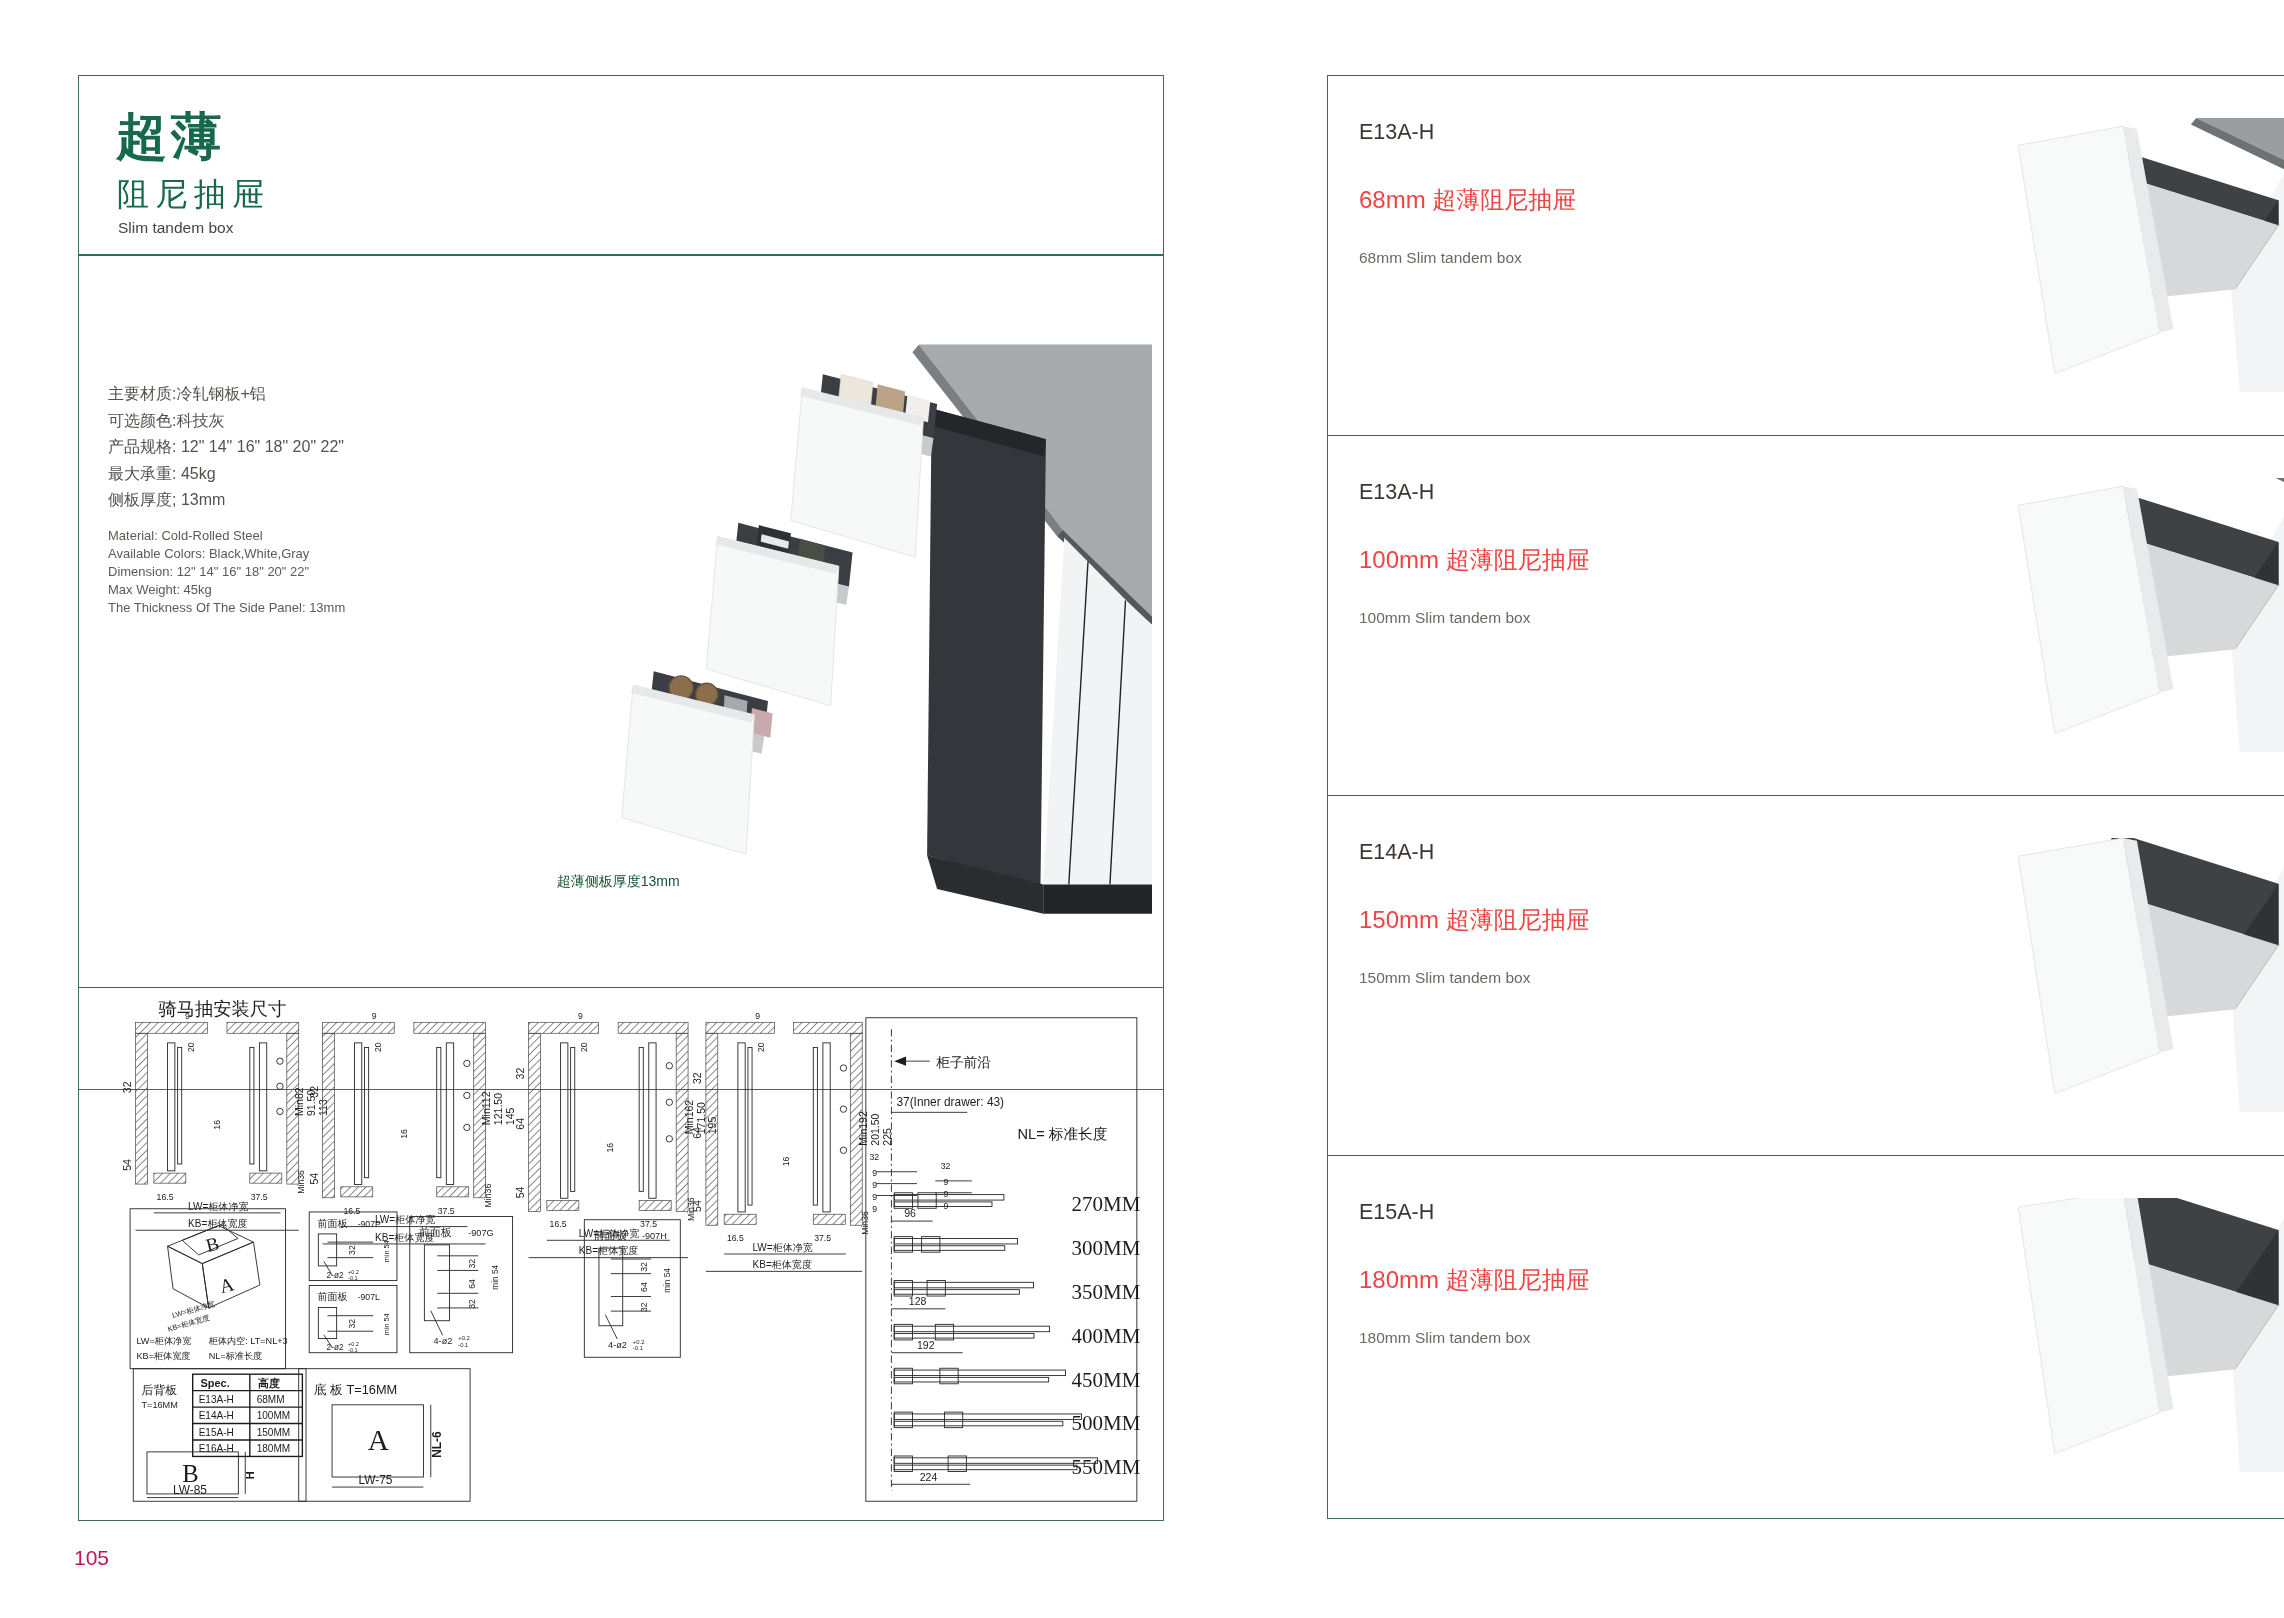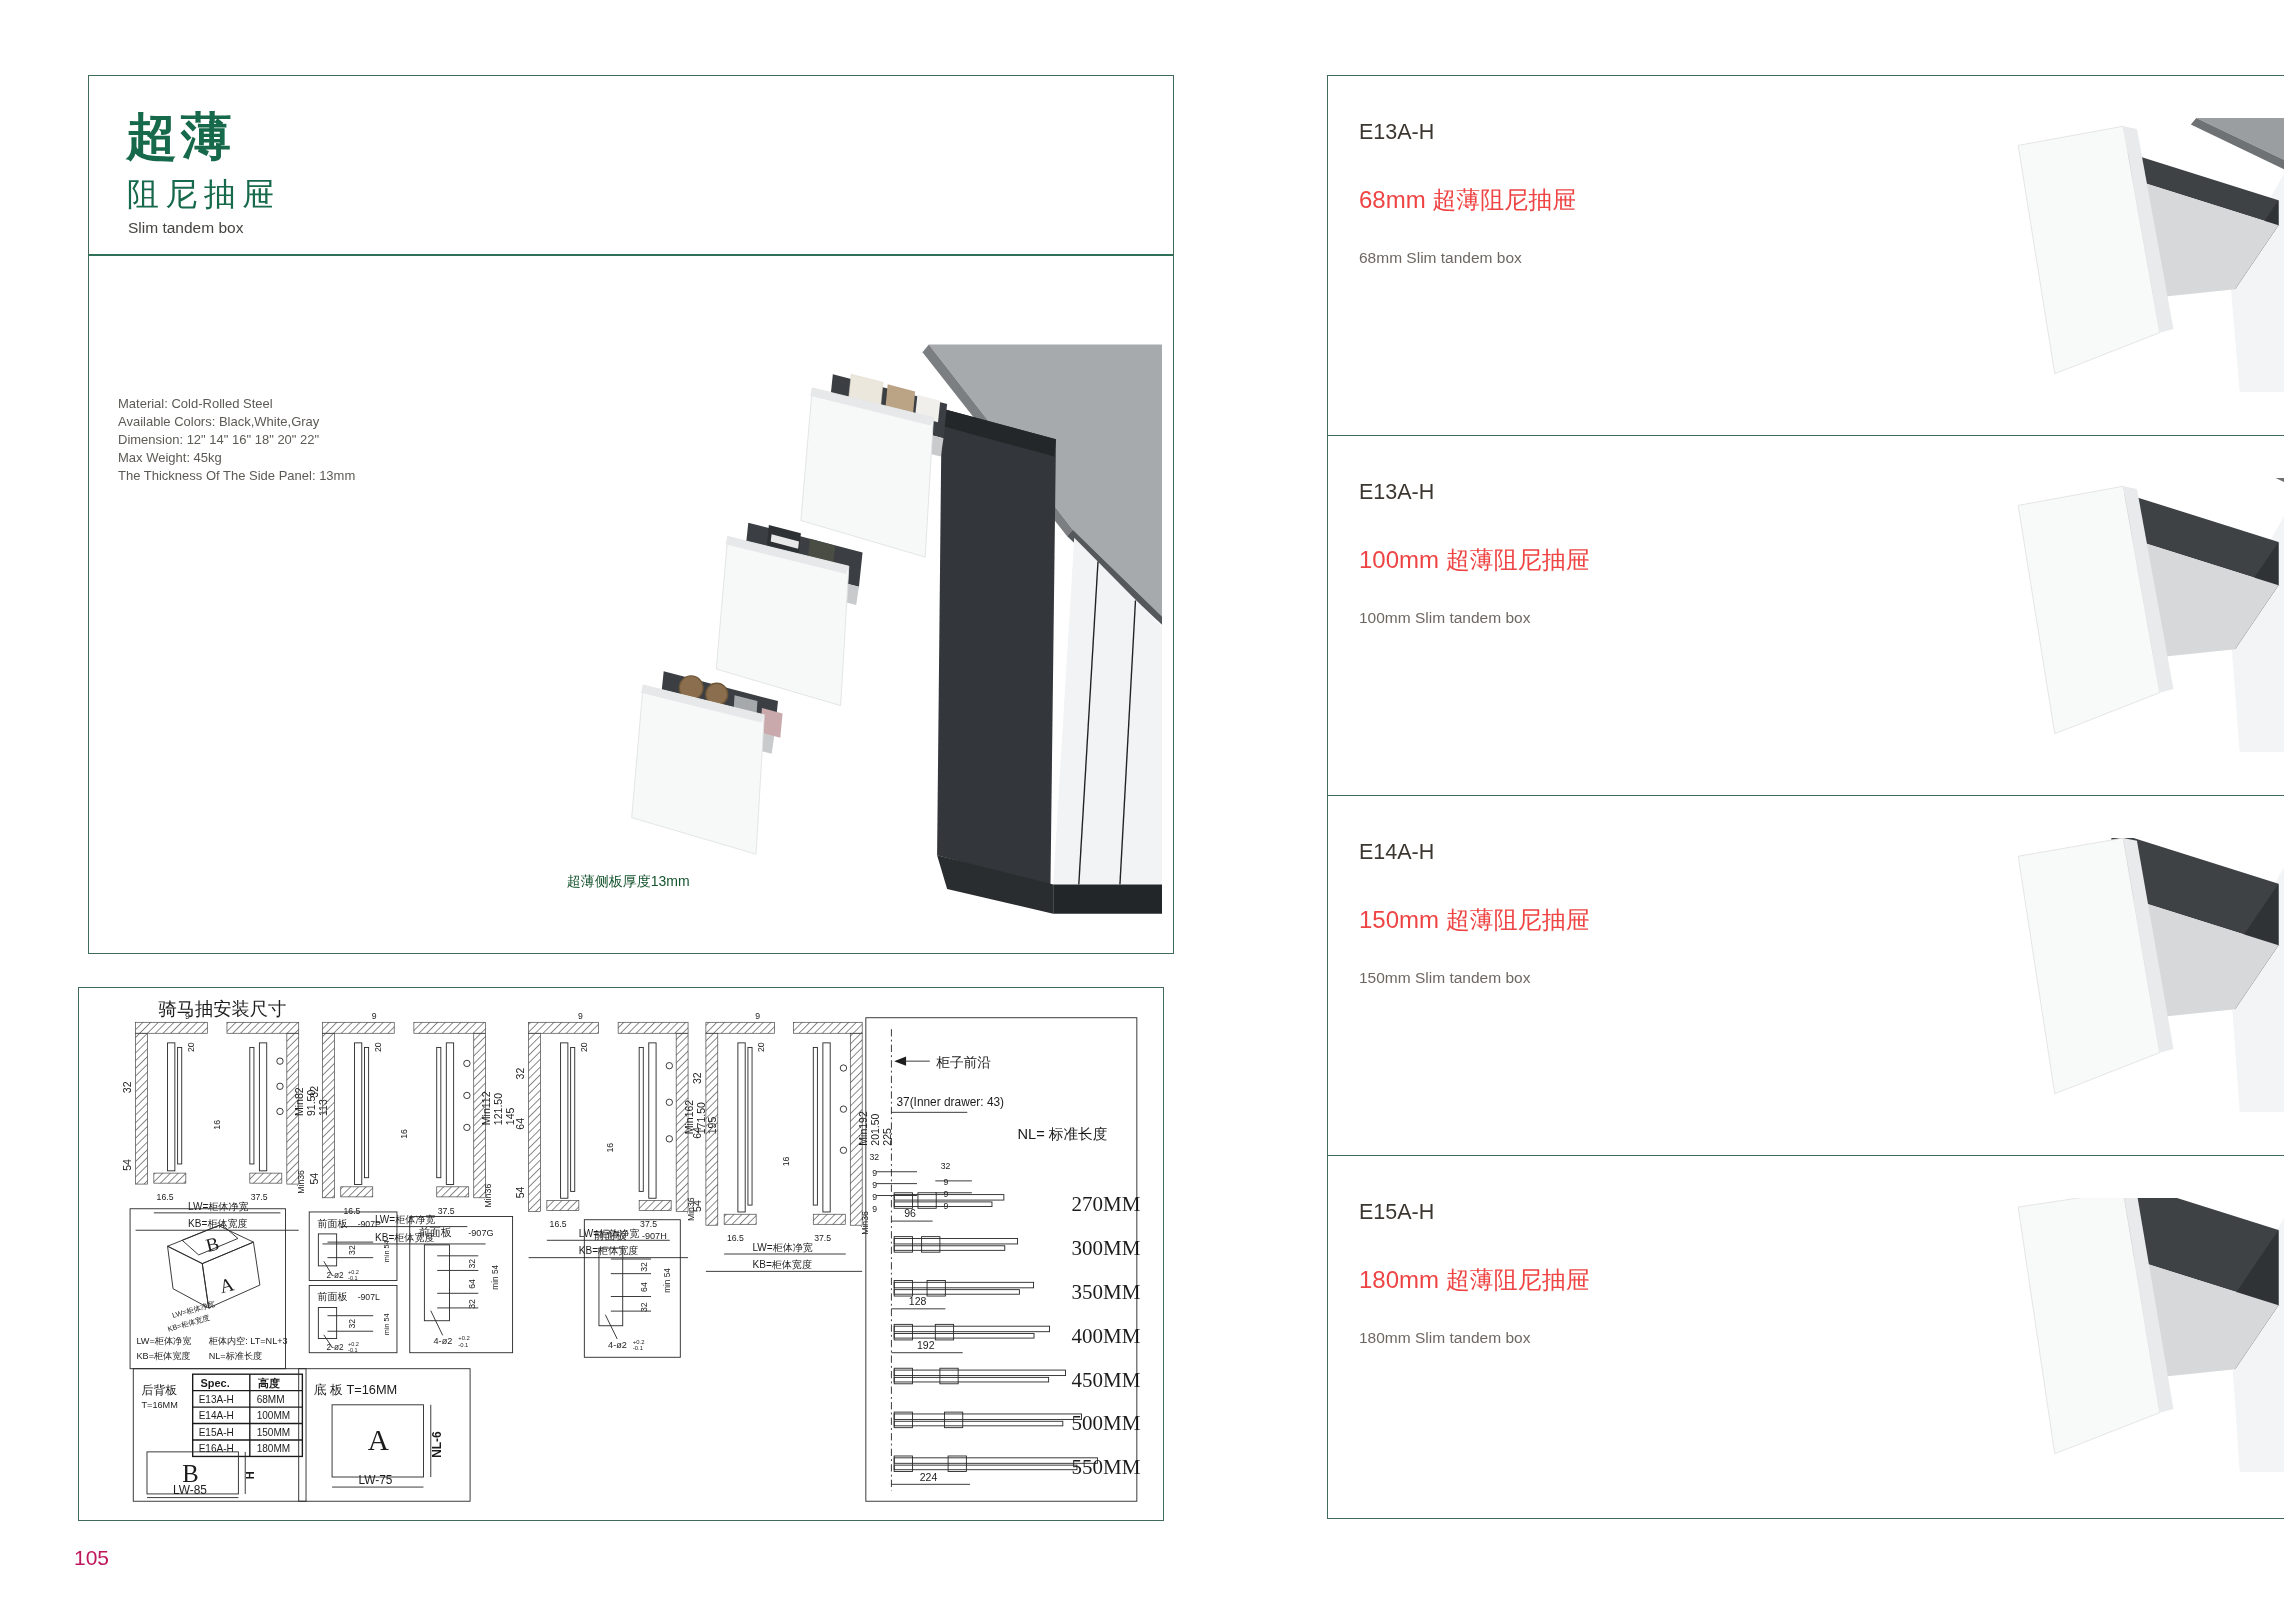--- a/index.html
+++ b/index.html
@@ -8,21 +8,21 @@
     --ink:#1e1e1e;
     --txt:#55524e;
   }
   html,body{margin:0;padding:0;}
   body{
     width:2482px;height:1618px;position:relative;background:#fff;
     font-family:"Liberation Sans", sans-serif;color:var(--ink);overflow:hidden;
   }
   .abs{position:absolute;}
   
-  .lp-box{left:88px;top:75px;width:1086px;height:879px;border:1.4px solid var(--line);box-sizing:border-box;}
+  .lp-box{left:78px;top:75px;width:1086px;height:1015px;border:1.4px solid var(--line);box-sizing:border-box;}
   .lp-divider{left:0;top:178px;width:100%;height:1.8px;background:#2f7058;}
   .t-cn-big{left:37px;top:26.5px;font-size:51px;font-weight:bold;color:var(--green);letter-spacing:3.7px;}
   .t-cn-sub{left:38px;top:97px;font-size:32px;color:var(--green);letter-spacing:6.4px;}
   .t-en{left:39px;top:143px;font-size:15.5px;color:#46443f;}
   .spec{left:29px;top:305px;width:411px;}
   .spec-cn div{font-size:16px;color:var(--txt);line-height:26.5px;}
   .spec-en{margin-top:13.7px;}
   .spec-en div{font-size:13px;color:#5d5a55;line-height:18px;}
   .photo-main{left:465px;top:243px;width:608px;height:595px;background:#fff;}
   .photo-caption{left:12.8px;top:554px;font-size:14px;color:#14532d;}
@@ -50,20 +50,27 @@
 </head>
 <body>
 
 <div class="abs lp-box">
   <div class="abs lp-divider"></div>
   <div class="abs t-cn-big">超薄</div>
   <div class="abs t-cn-sub">阻尼抽屉</div>
   <div class="abs t-en">Slim tandem box</div>
 
   <div class="abs spec">
+    <div class="spec-cn">
+      <div>主要材质:冷轧钢板+铝</div>
+      <div>可选颜色:科技灰</div>
+      <div>产品规格: 12" 14" 16" 18" 20" 22"</div>
+      <div>最大承重: 45kg</div>
+      <div>侧板厚度; 13mm</div>
+    </div>
     <div class="spec-en">
       <div>Material: Cold-Rolled Steel</div>
       <div>Available Colors: Black,White,Gray</div>
       <div>Dimension: 12" 14" 16" 18" 20" 22"</div>
       <div>Max Weight: 45kg</div>
       <div>The Thickness Of The Side Panel: 13mm</div>
     </div>
   </div>
 
   <div class="abs photo-main">

